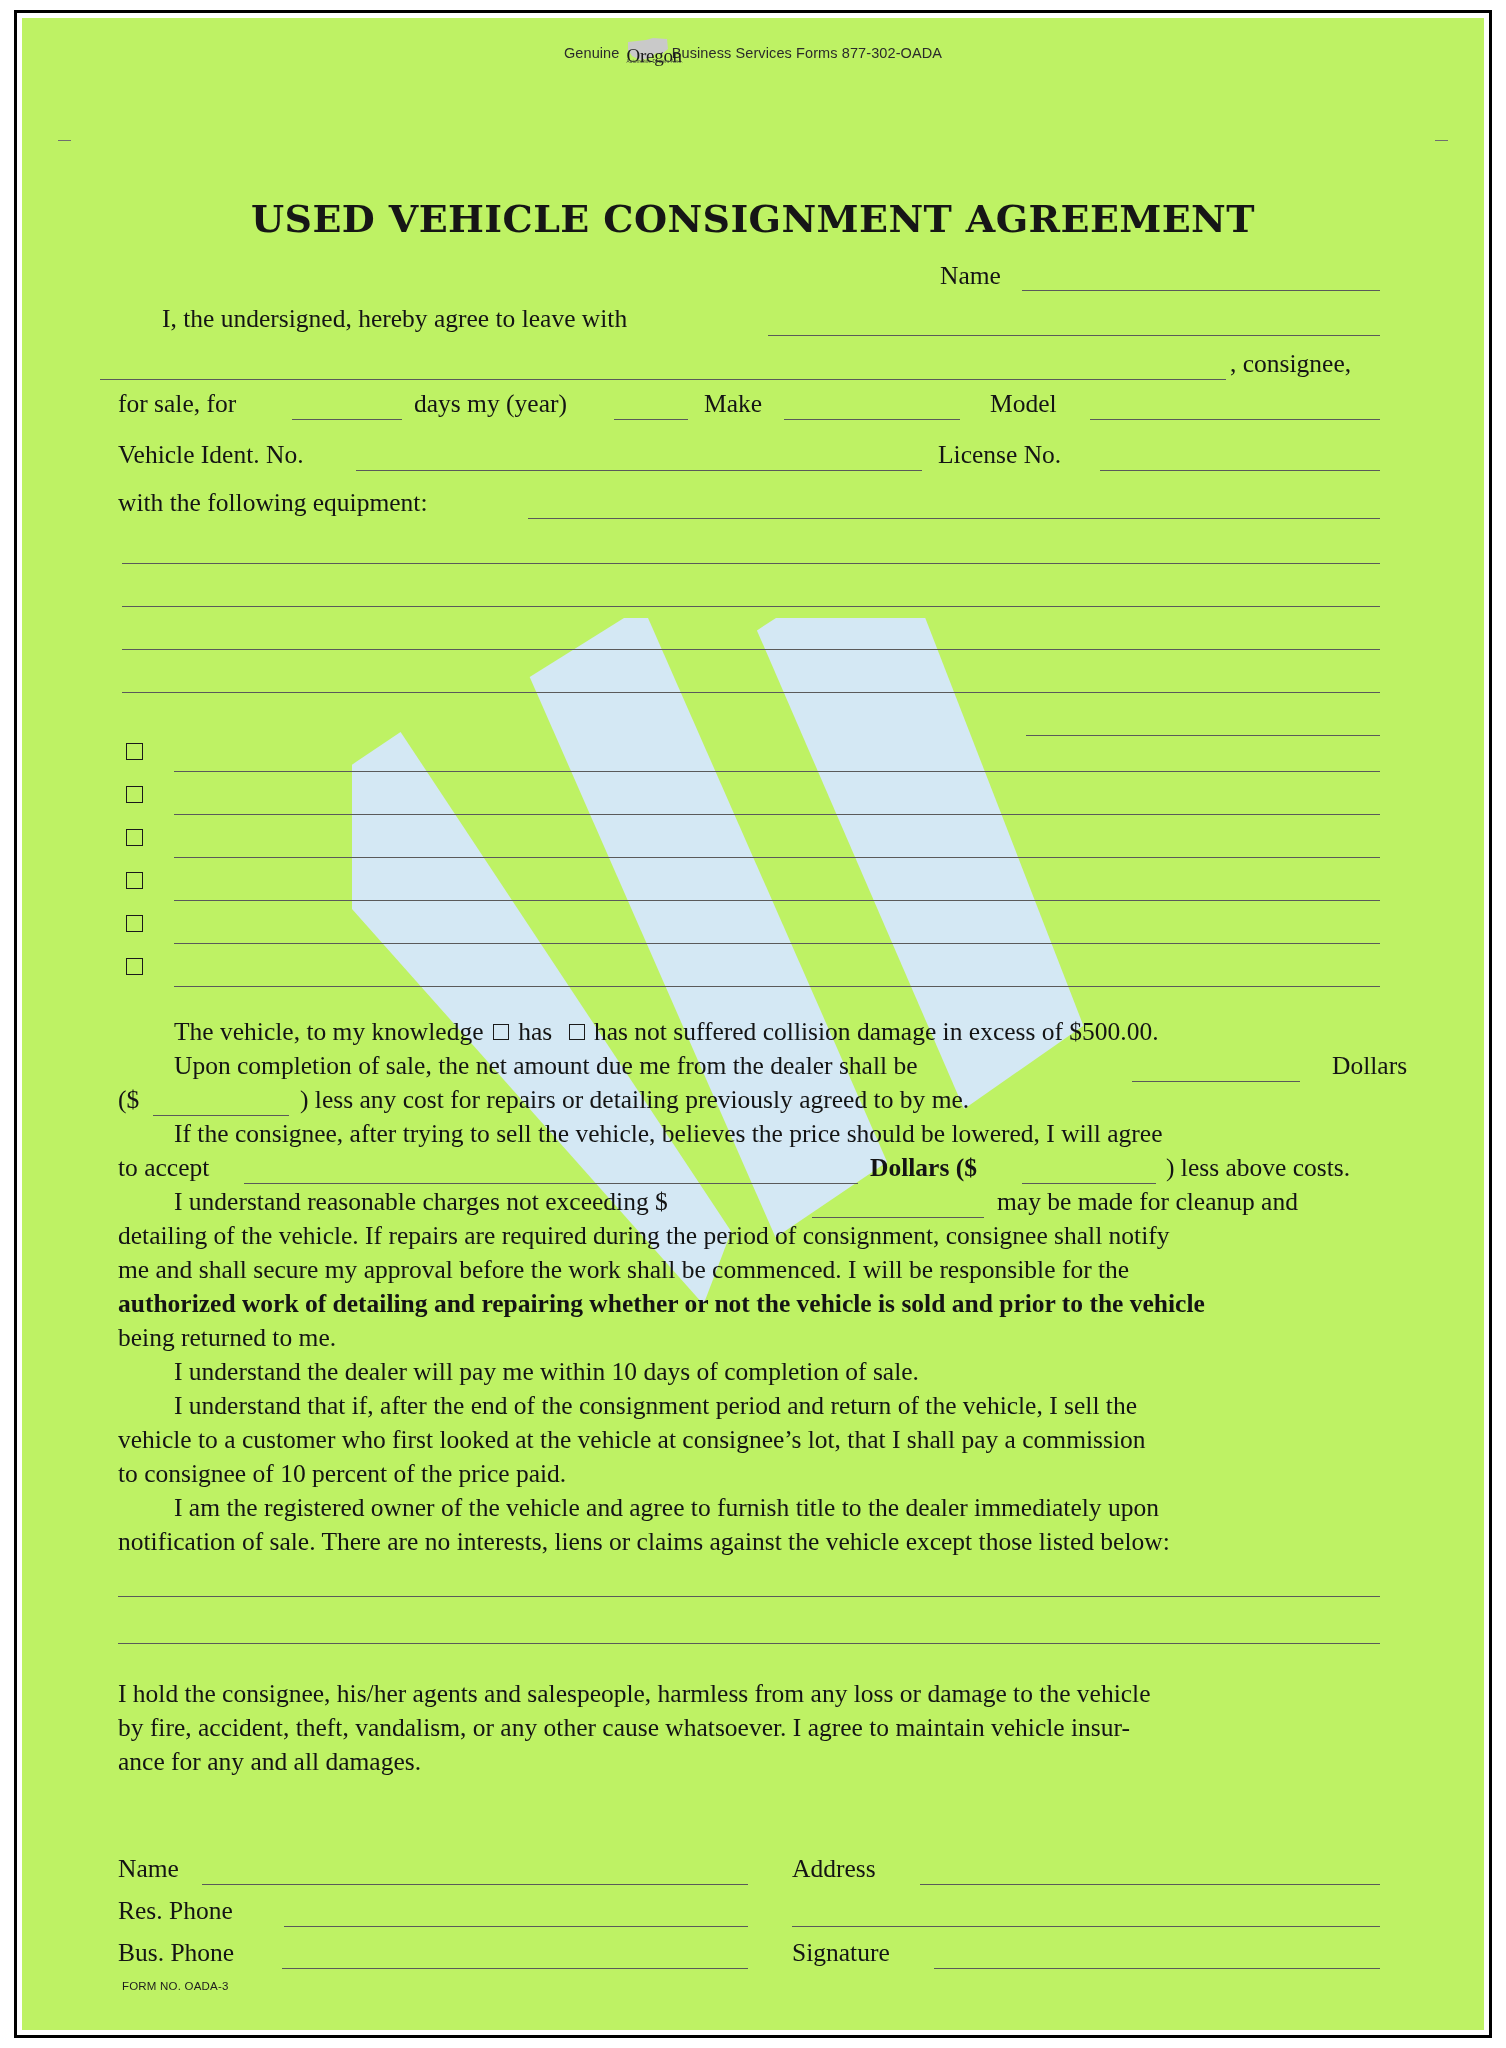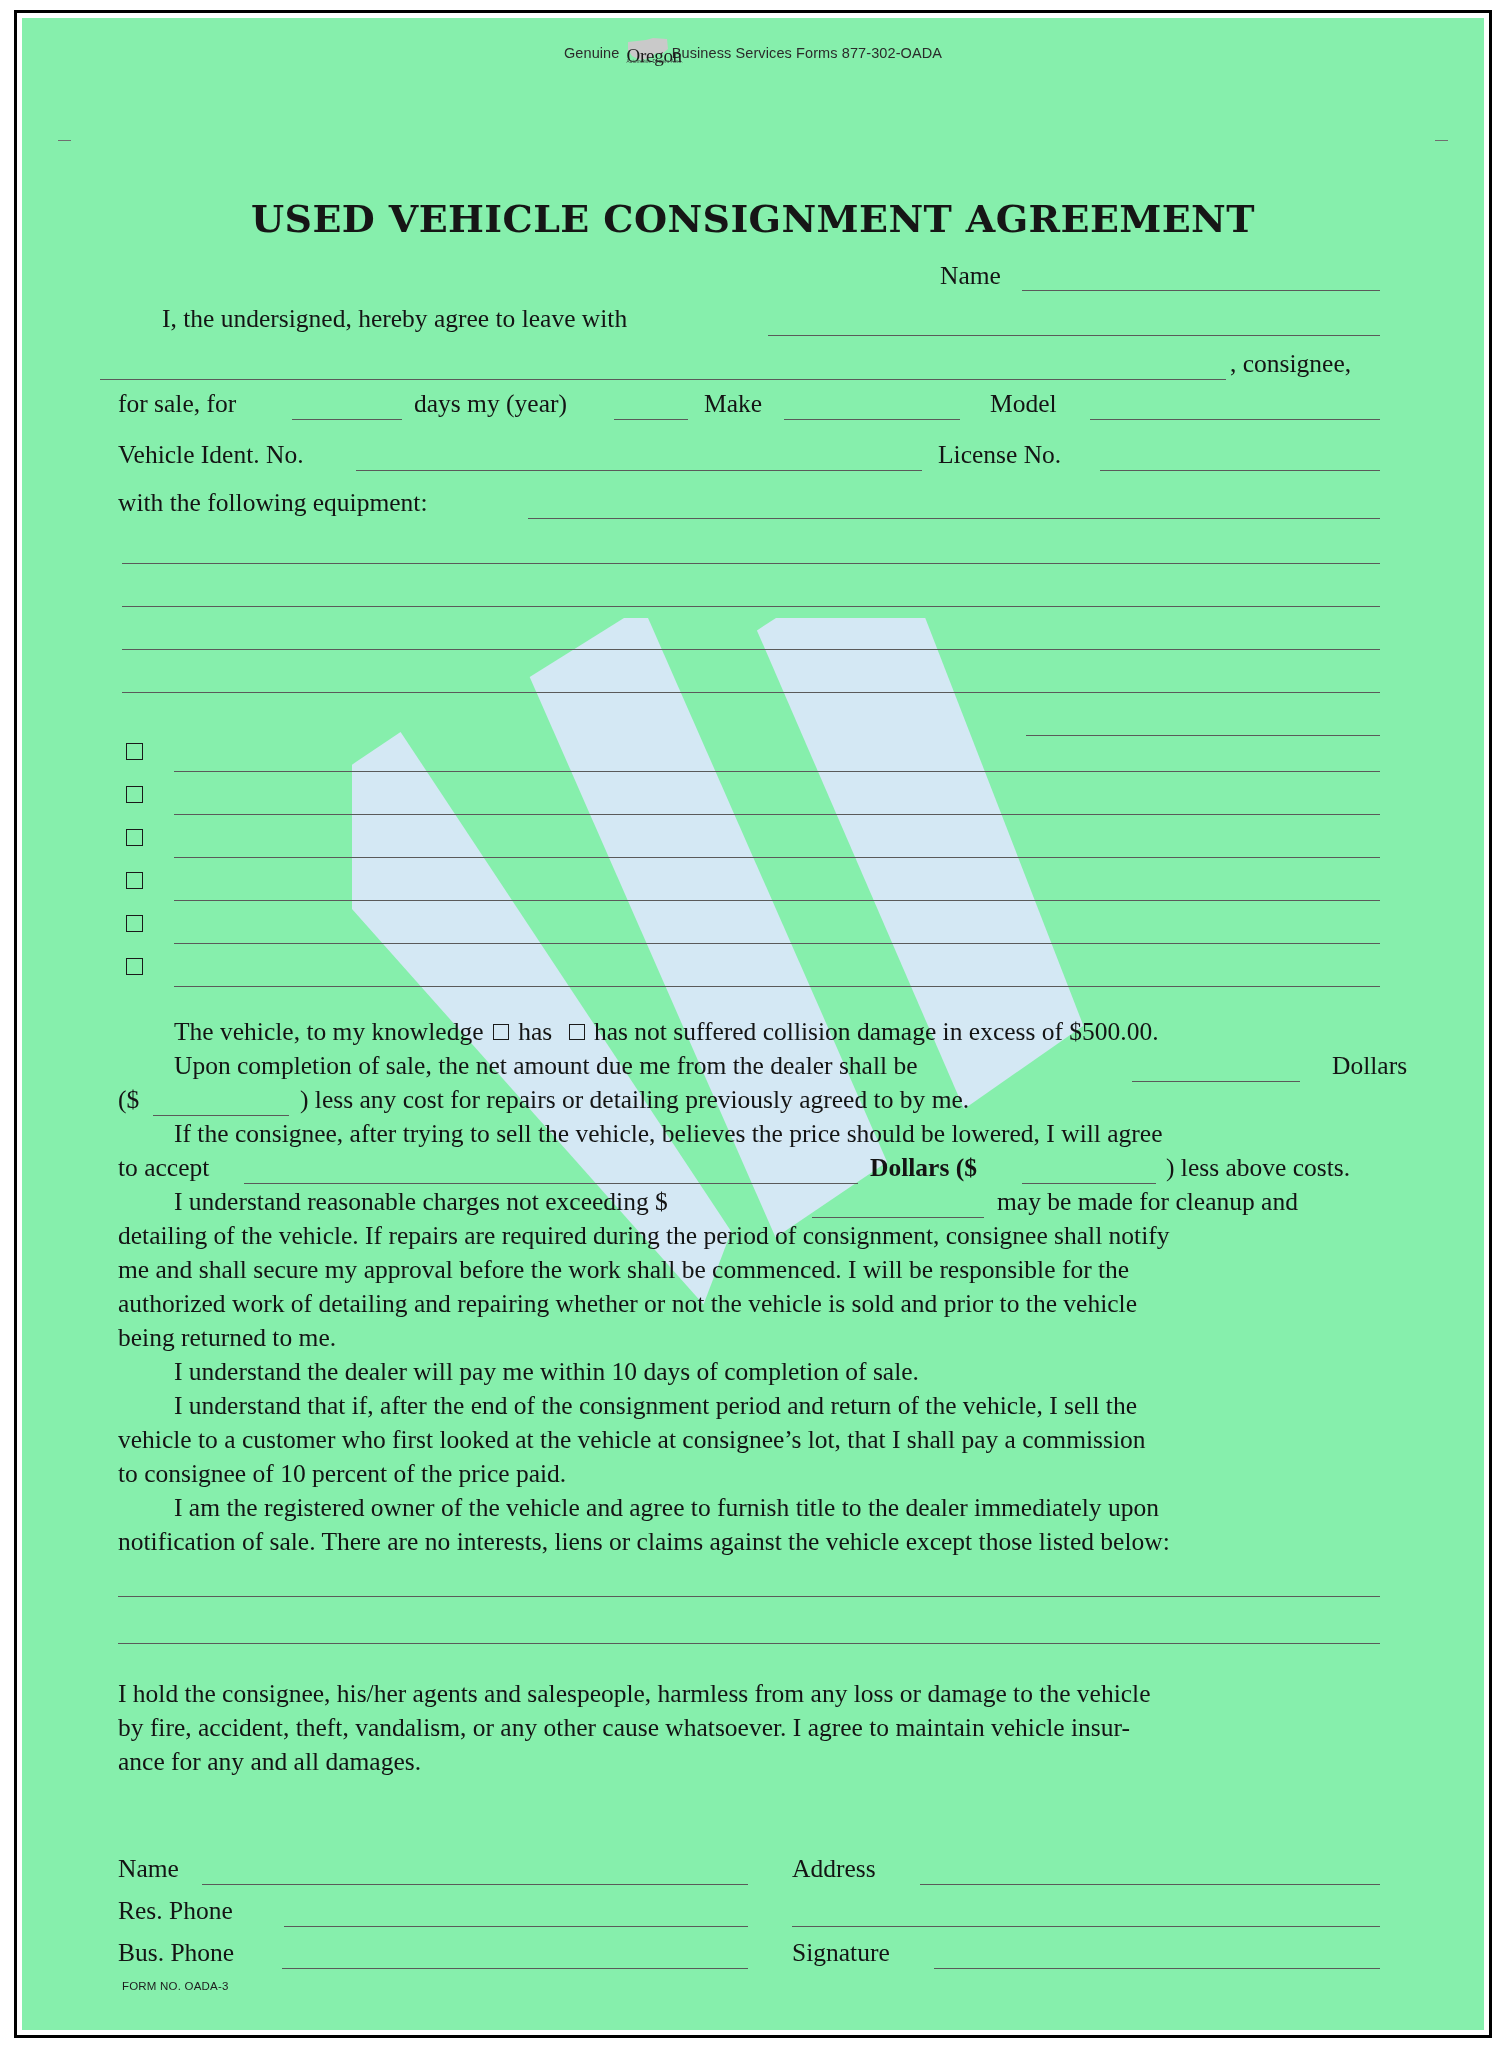--- a/index.html
+++ b/index.html
@@ -34,21 +34,21 @@
     box-sizing: border-box;
     pointer-events: none;
   }
 
   .sheet {
     position: absolute;
     left: 22px;
     top: 18px;
     right: 22px;
     bottom: 18px;
-    background: #86efac;
+    background: #bef264;
     overflow: hidden;
   }
 
   
   .watermark {
     position: absolute;
     left: 0;
     top: 0;
     width: 100%;
     height: 100%;
@@ -294,21 +294,21 @@
       <div class="body-text" style="top:1137px; left:848px;font-weight:bold;">Dollars ($</div>
       <div class="rule" style="top:1165px; left:1000px; width:134px;"></div>
       <div class="body-text" style="top:1137px; left:1144px;">) less above costs.</div>
 
       <div class="body-text" style="top:1171px; left:152px;">I understand reasonable charges not exceeding $</div>
       <div class="rule" style="top:1199px; left:790px; width:172px;"></div>
       <div class="body-text" style="top:1171px; left:975px;">may be made for cleanup and</div>
 
       <div class="body-text" style="top:1205px; left:96px;">detailing of the vehicle.  If repairs are required during the period of consignment, consignee shall notify</div>
       <div class="body-text" style="top:1239px; left:96px;">me and shall secure my approval before the work shall be commenced.  I will be responsible for the</div>
-      <div class="body-text" style="top:1273px; left:96px;">authorized work of detailing and repairing whether or not the vehicle is sold and prior to the vehicle</div>
+      <div class="body-text" style="top:1273px; left:96px;font-weight:bold;">authorized work of detailing and repairing whether or not the vehicle is sold and prior to the vehicle</div>
       <div class="body-text" style="top:1307px; left:96px;">being returned to me.</div>
 
       <div class="body-text" style="top:1341px; left:152px;">I understand the dealer will pay me within 10 days of completion of sale.</div>
 
       <div class="body-text" style="top:1375px; left:152px;">I understand that if, after the end of the consignment period and return of the vehicle, I sell the</div>
       <div class="body-text" style="top:1409px; left:96px;">vehicle to a customer who first looked at the vehicle at consignee’s lot, that I shall pay a commission</div>
       <div class="body-text" style="top:1443px; left:96px;">to consignee of 10 percent of the price paid.</div>
 
       <div class="body-text" style="top:1477px; left:152px;">I am the registered owner of the vehicle and agree to furnish title to the dealer immediately upon</div>
       <div class="body-text" style="top:1511px; left:96px;">notification of sale.  There are no interests, liens or claims against the vehicle except those listed below:</div>

